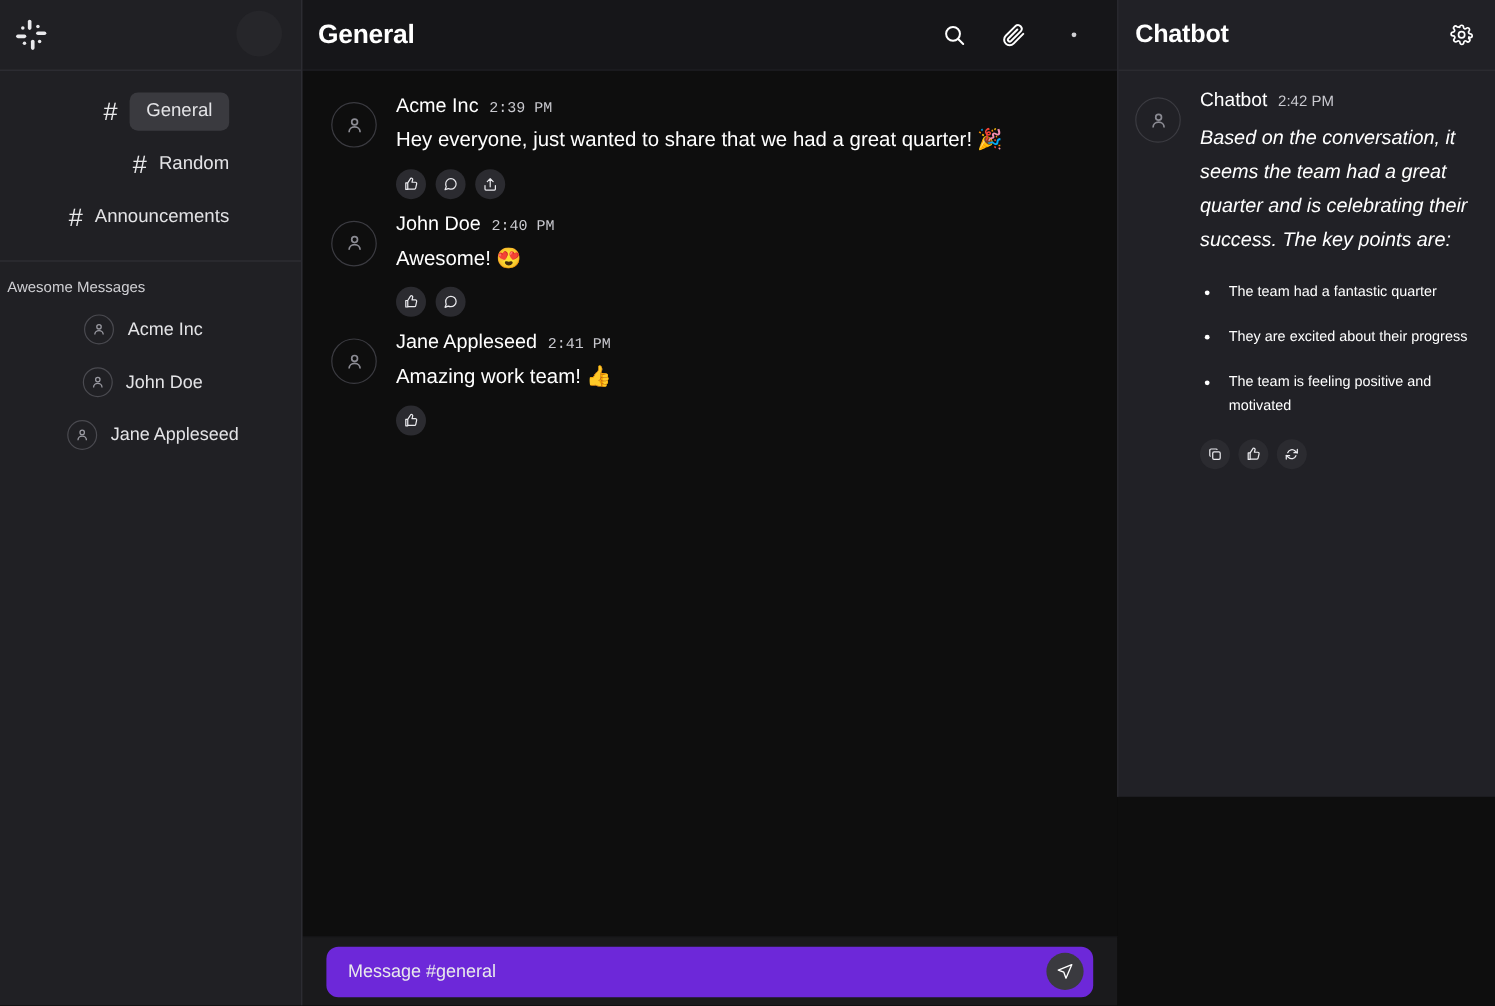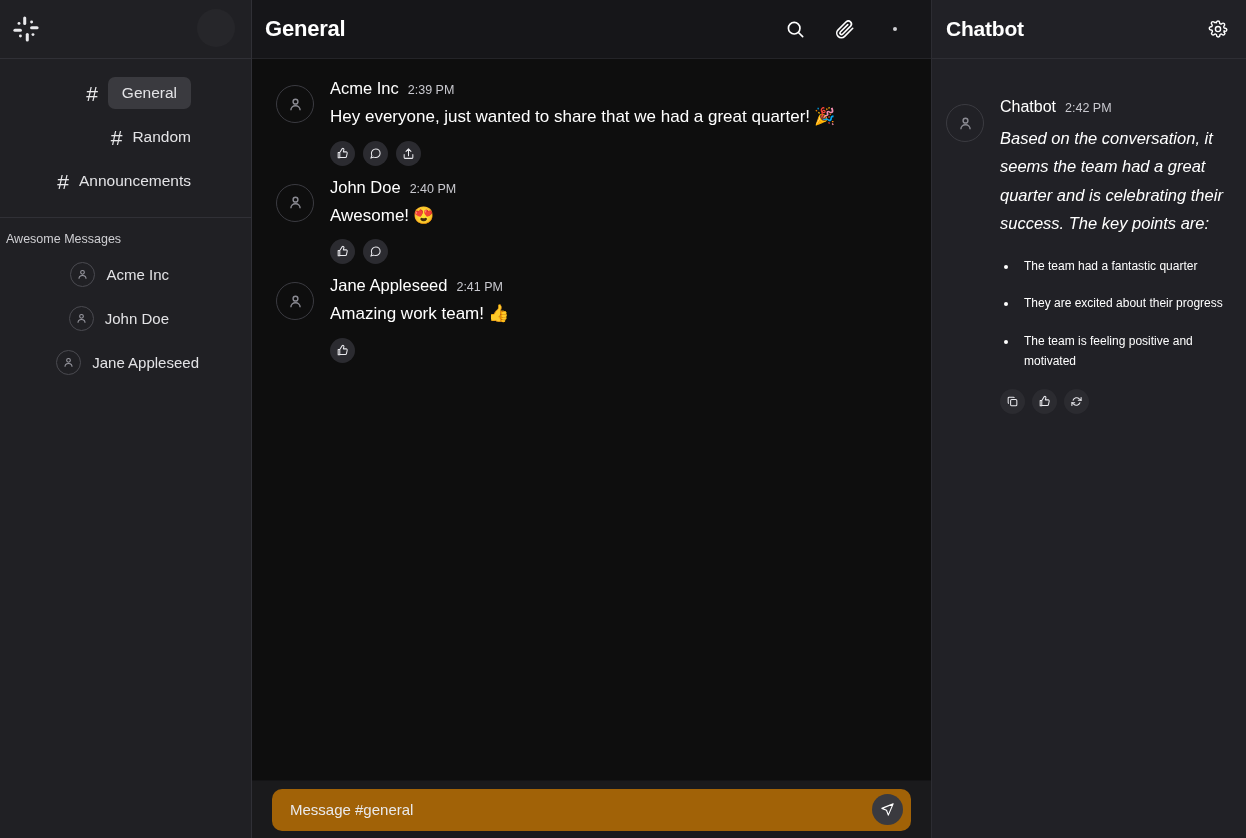--- a/index.html
+++ b/index.html
@@ -102,64 +102,64 @@
   }
   .avatar-md {
     width: 38px; height: 38px; border-radius: 50%;
     border: 1px solid #3b3b41; flex: none;
     display: flex; align-items: center; justify-content: center;
     margin-right: 16px; margin-top: 6px;
   }
   .msg-body { flex: 1; min-width: 0; }
   .msg-meta { display: flex; align-items: baseline; gap: 9px; }
   .msg-author { color: #ffffff; font-size: 16.5px; }
-  .msg-time { color: #c9c9cf; font-size: 12.5px; }
+  .msg-time { color: #c9c9cf; font-size: 12.5px; font-family: Liberation Mono, monospace; }
   .msg-text {
     color: #ffffff; font-size: 17px; line-height: 1.45;
     margin-top: 7px;
   }
   .msg-actions { display: flex; gap: 8px; margin-top: 11px; }
   .chip {
     width: 25px; height: 25px; border-radius: 50%;
     background: #2b2b30; display: flex;
     align-items: center; justify-content: center;
     cursor: pointer; color: #eaeaee;
   }
 
   .composer-bar {
     height: 58px; min-height: 58px;
     background: #1a1a1c;
     display: flex; align-items: center;
     padding: 0 20px 0 20px;
     border-top: 1px solid #141416;
   }
   .composer {
-    flex: 1; height: 42px; background: #a16207;
+    flex: 1; height: 42px; background: #6d28d9;
     border-radius: 10px; display: flex; align-items: center;
     padding: 0 8px 0 18px; position: relative;
   }
   .composer input {
     flex: 1; background: transparent; border: none; outline: none;
     color: #e9e9ec; font-size: 15px;
     font-family: "Liberation Sans", sans-serif;
   }
   .composer input::placeholder { color: #e9e9ec; }
   .send-btn {
     width: 31px; height: 31px; border-radius: 50%;
     background: #3a3a3f; display: flex;
     align-items: center; justify-content: center;
     cursor: pointer; flex: none; color: #ffffff;
   }
 
   
   .rightpanel {
-    width: 315px; height: 838px;
+    width: 315px; height: 664px;
     background: #212126;
     border-left: 1px solid #2c2c32;
-    display: flex; flex-direction: column; gap: 23px;
+    display: flex; flex-direction: column;
   }
   .rp-header {
     height: 59px; min-height: 59px;
     border-bottom: 1px solid #2e2e34;
     display: flex; align-items: center;
     padding: 0 18px 0 14px;
   }
   .rp-title { color: #ffffff; font-size: 21px; font-weight: 700; letter-spacing: -0.2px; }
   .gear { margin-left: auto; cursor: pointer; color: #ffffff; display:flex; }
   .rp-body { flex: 1; padding: 16px 12px 0 14px; overflow: hidden; }

